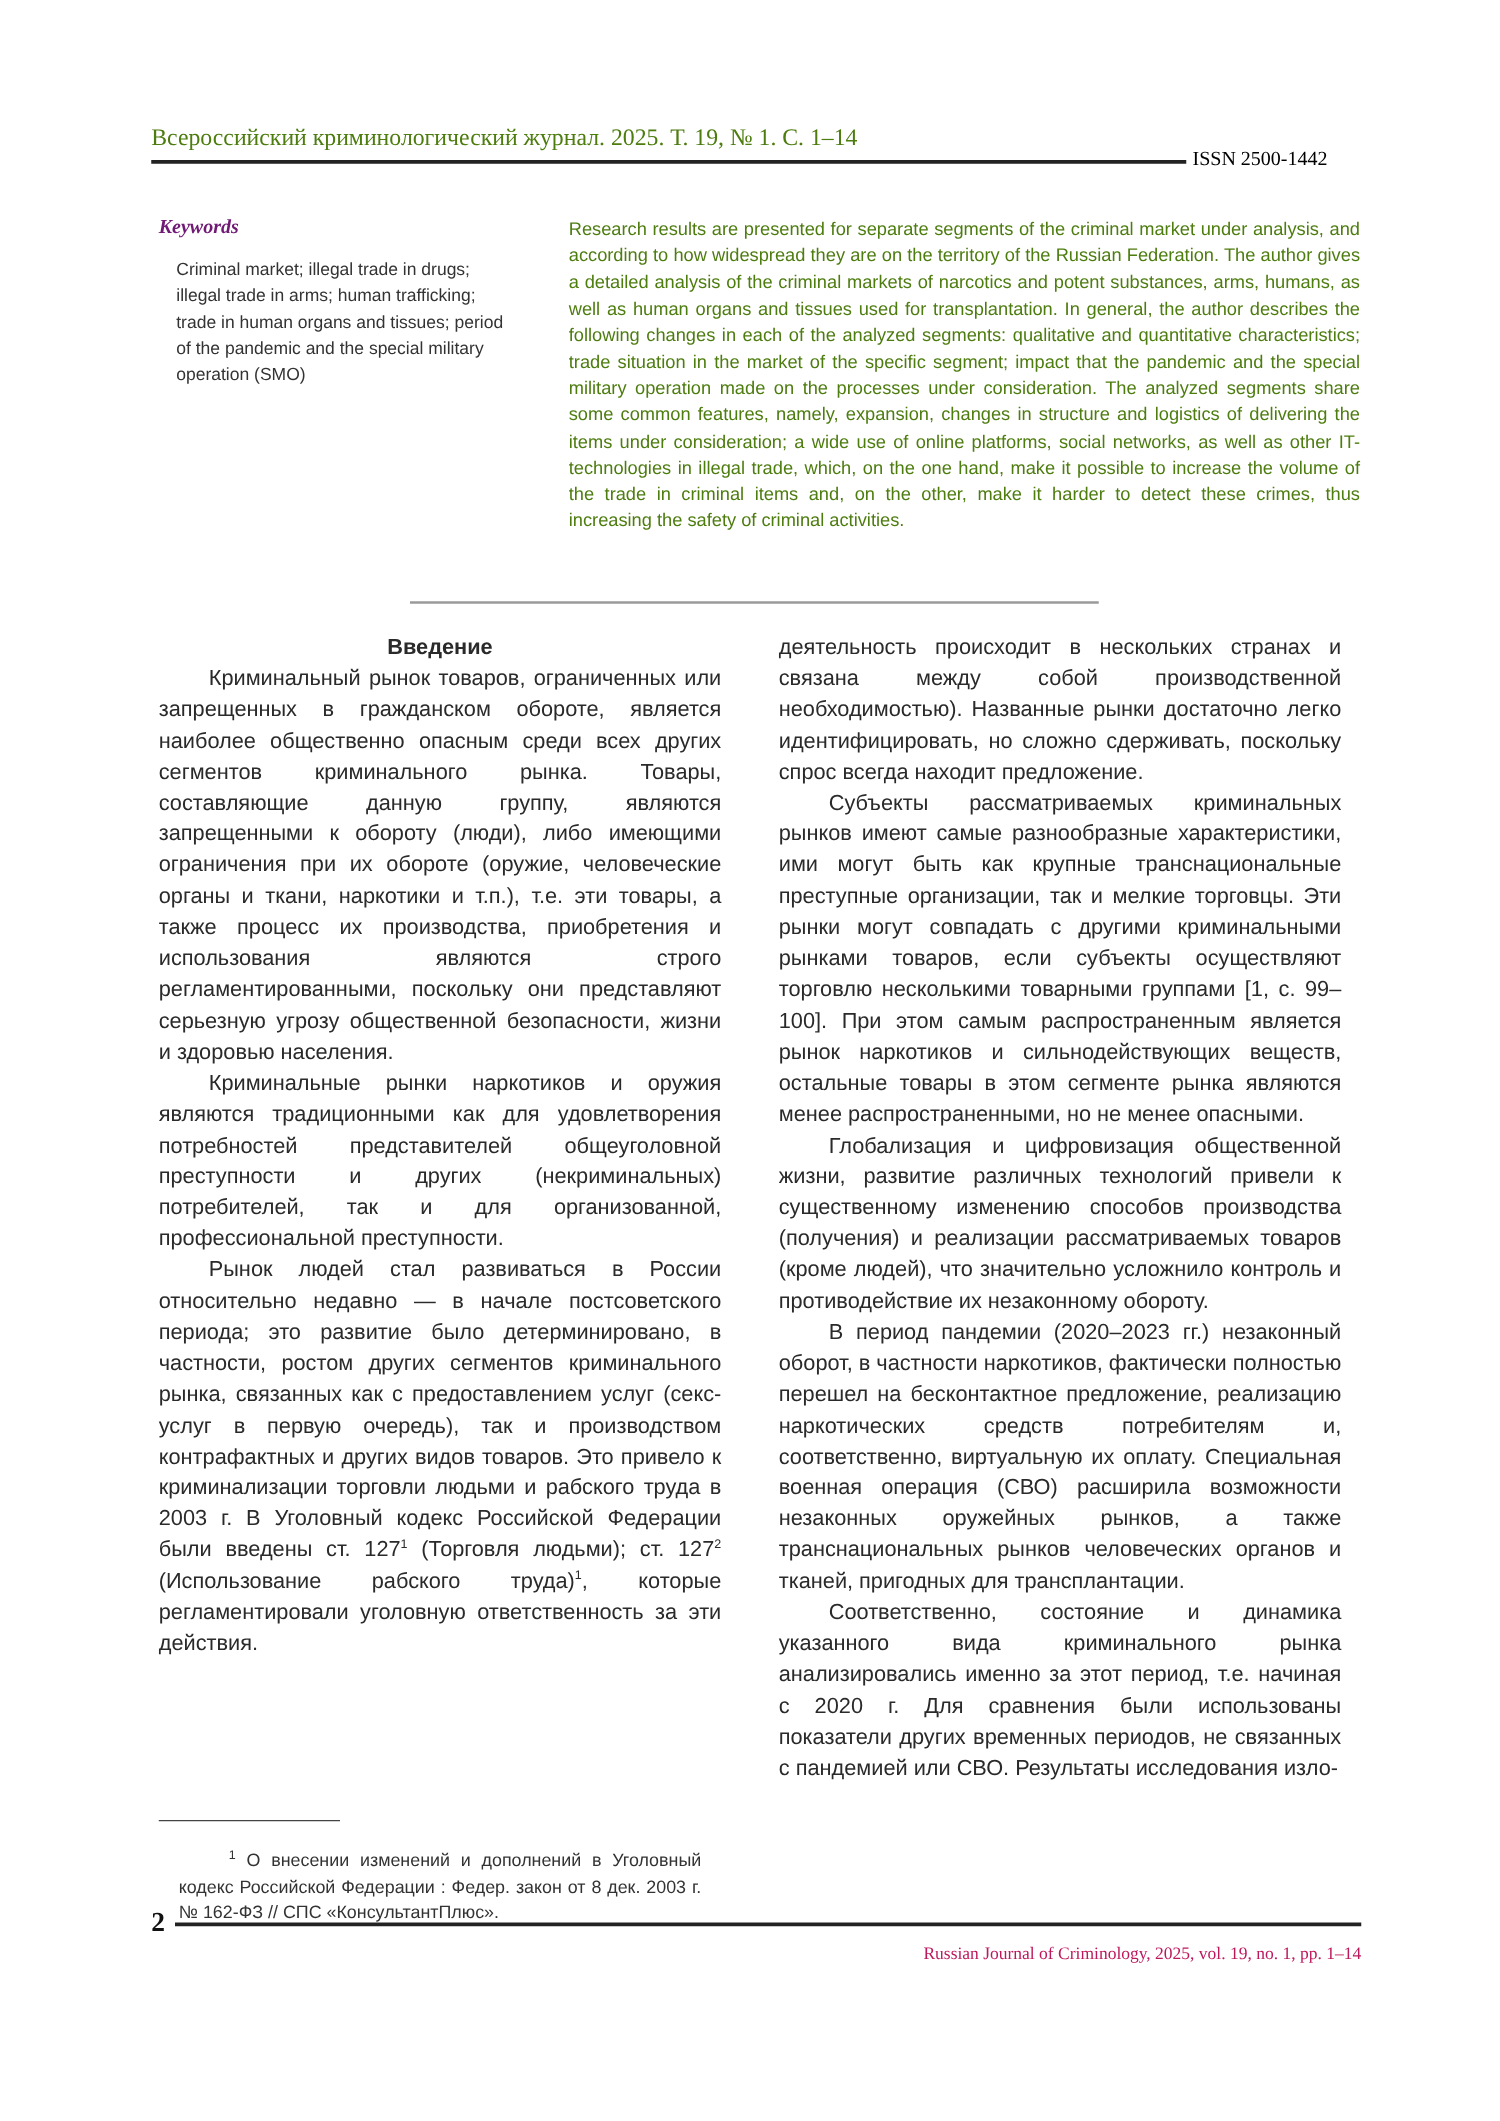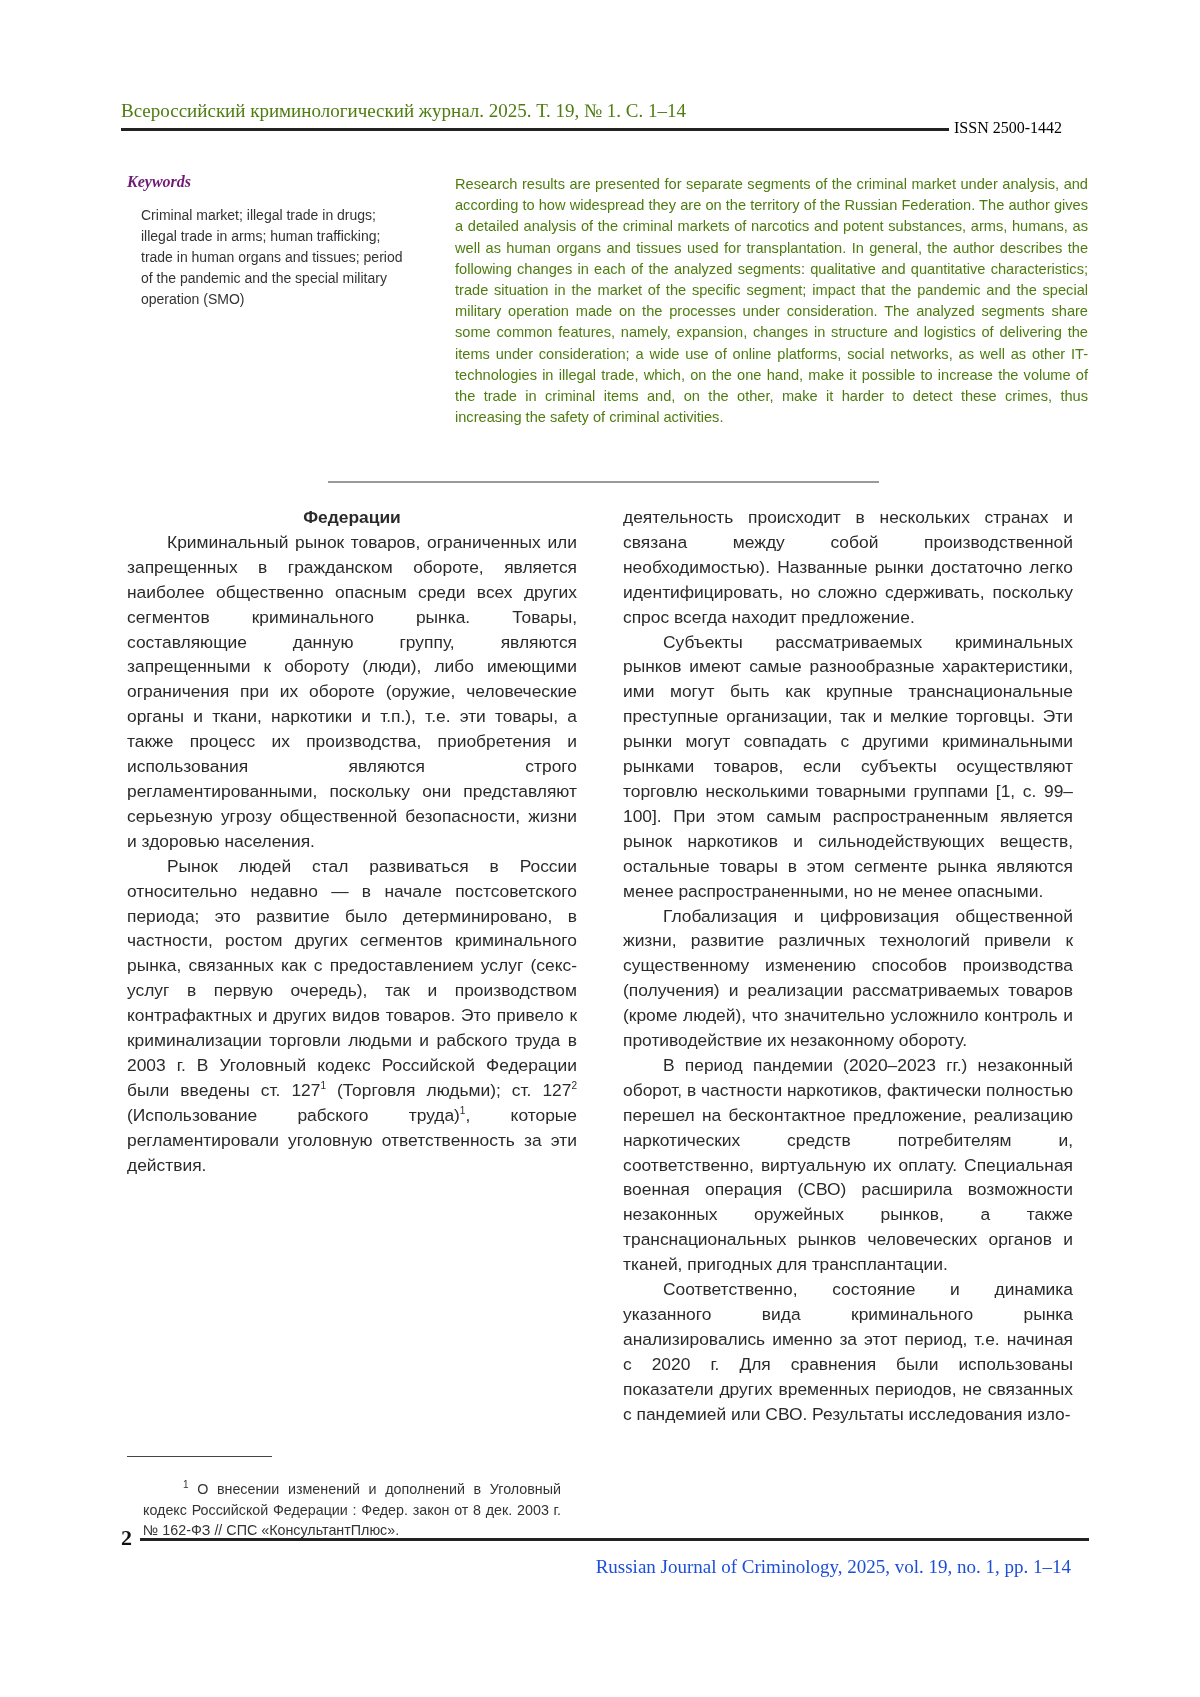--- a/index.html
+++ b/index.html
@@ -26,41 +26,42 @@
   .col p.cont { text-indent: 0; }
   .col h2 { margin: 0; font-size: 17.4px; line-height: 24.9px; font-weight: bold; text-align: center; }
   sup { font-size: 10px; line-height: 0; }
 
   .fn-rule { position: absolute; left: 127px; top: 1456px; width: 145px; height: 1px; background: #444; }
   .footnote { position: absolute; left: 127px; top: 1463px; width: 450px; font-size: 14.3px; line-height: 20.5px; color: #333; text-align: justify; }
   .footnote p { margin: 16px; text-indent: 40px; }
 
   .page-num { position: absolute; left: 121px; top: 1525px; font-size: 22px; font-weight: bold; color: #111; }
   .foot-rule { position: absolute; left: 140px; top: 1538px; width: 949px; height: 3px; background: #222; }
-  .foot-title { position: absolute; right: 129px; top: 1556px; font-size: 19px; color: #1d4ed8; }
+  .foot-title { position: absolute; right: 111px; top: 1556px; font-size: 14px; color: #be185d; }
 </style>
 </head>
 <body>
 
 <div class="running-head serif">Всероссийский криминологический журнал. 2025. Т. 19, № 1. С. 1–14</div>
 <div class="head-rule"></div>
 <div class="issn serif">ISSN 2500-1442</div>
 
 <div class="keywords sans">
   <h3 class="serif">Keywords</h3>
   <p>Criminal market; illegal trade in drugs; illegal trade in arms; human trafficking; trade in human organs and tissues; period of the pandemic and the special military operation (SMO)</p>
 </div>
 
 <div class="abstract sans">Research results are presented for separate segments of the criminal market under analysis, and according to how widespread they are on the territory of the Russian Federation. The author gives a detailed analysis of the criminal markets of narcotics and potent substances, arms, humans, as well as human organs and tissues used for transplantation. In general, the author describes the following changes in each of the analyzed segments: qualitative and quantitative characteristics; trade situation in the market of the specific segment; impact that the pandemic and the special military operation made on the processes under consideration. The analyzed segments share some common features, namely, expansion, changes in structure and logistics of delivering the items under consideration; a wide use of online platforms, social networks, as well as other IT-technologies in illegal trade, which, on the one hand, make it possible to increase the volume of the trade in criminal items and, on the other, make it harder to detect these crimes, thus increasing the safety of criminal activities.</div>
 
 <div class="sep"></div>
 
 <div class="col left sans">
-  <h2>Федерации</h2>
+  <h2>Введение</h2>
   <p>Криминальный рынок товаров, ограниченных или запрещенных в гражданском обороте, является наиболее общественно опасным среди всех других сегментов криминального рынка. Товары, составляющие данную группу, являются запрещенными к обороту (люди), либо имеющими ограничения при их обороте (оружие, человеческие органы и ткани, наркотики и т.п.), т.е. эти товары, а также процесс их производства, приобретения и использования являются строго регламентированными, поскольку они представляют серьезную угрозу общественной безопасности, жизни и здоровью населения.</p>
+  <p>Криминальные рынки наркотиков и оружия являются традиционными как для удовлетворения потребностей представителей общеуголовной преступности и других (некриминальных) потребителей, так и для организованной, профессиональной преступности.</p>
   <p><span>Рынок людей стал развиваться в России относительно недавно — в начале постсоветского периода; это развитие было детерминировано, в частности, ростом других сегментов криминального рынка, связанных как с предоставлением услуг (секс-услуг в первую очередь), так и производством контрафактных и других видов товаров. Это привело к криминализации торговли людьми и рабского труда в 2003 г. В Уголовный кодекс Российской Федерации были введены ст. 127</span><sup>1</sup><span> (Торговля людьми); ст. 127</span><sup>2</sup><span> (Использование рабского труда)</span><sup>1</sup><span>, которые регламентировали уголовную ответственность за эти действия.</span></p>
 </div>
 
 <div class="col right sans">
   <p class="cont">деятельность происходит в нескольких странах и связана между собой производственной необходимостью). Названные рынки достаточно легко идентифицировать, но сложно сдерживать, поскольку спрос всегда находит предложение.</p>
   <p>Субъекты рассматриваемых криминальных рынков имеют самые разнообразные характеристики, ими могут быть как крупные транснациональные преступные организации, так и мелкие торговцы. Эти рынки могут совпадать с другими криминальными рынками товаров, если субъекты осуществляют торговлю несколькими товарными группами [1, с. 99–100]. При этом самым распространенным является рынок наркотиков и сильнодействующих веществ, остальные товары в этом сегменте рынка являются менее распространенными, но не менее опасными.</p>
   <p>Глобализация и цифровизация общественной жизни, развитие различных технологий привели к существенному изменению способов производства (получения) и реализации рассматриваемых товаров (кроме людей), что значительно усложнило контроль и противодействие их незаконному обороту.</p>
   <p>В период пандемии (2020–2023 гг.) незаконный оборот, в частности наркотиков, фактически полностью перешел на бесконтактное предложение, реализацию наркотических средств потребителям и, соответственно, виртуальную их оплату. Специальная военная операция (СВО) расширила возможности незаконных оружейных рынков, а также транснациональных рынков человеческих органов и тканей, пригодных для трансплантации.</p>
   <p>Соответственно, состояние и динамика указанного вида криминального рынка анализировались именно за этот период, т.е. начиная с 2020 г. Для сравнения были использованы показатели других временных периодов, не связанных с пандемией или СВО. Результаты исследования изло-</p>
 </div>

